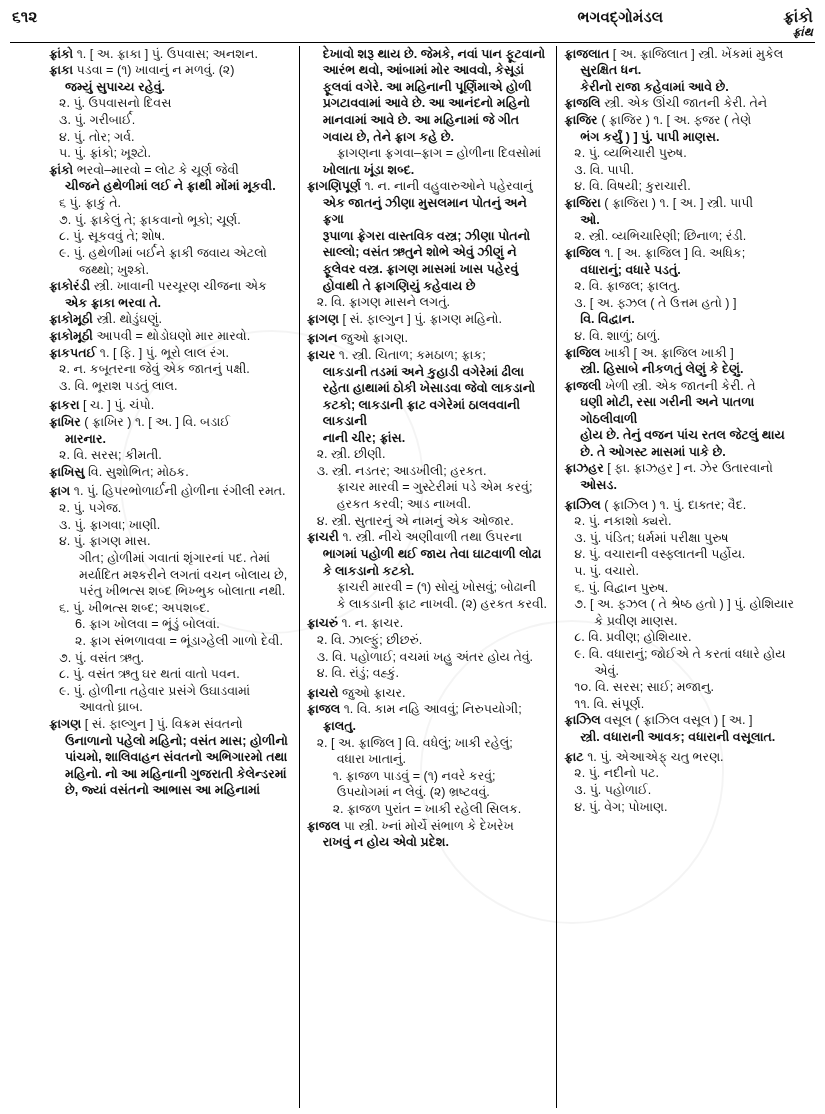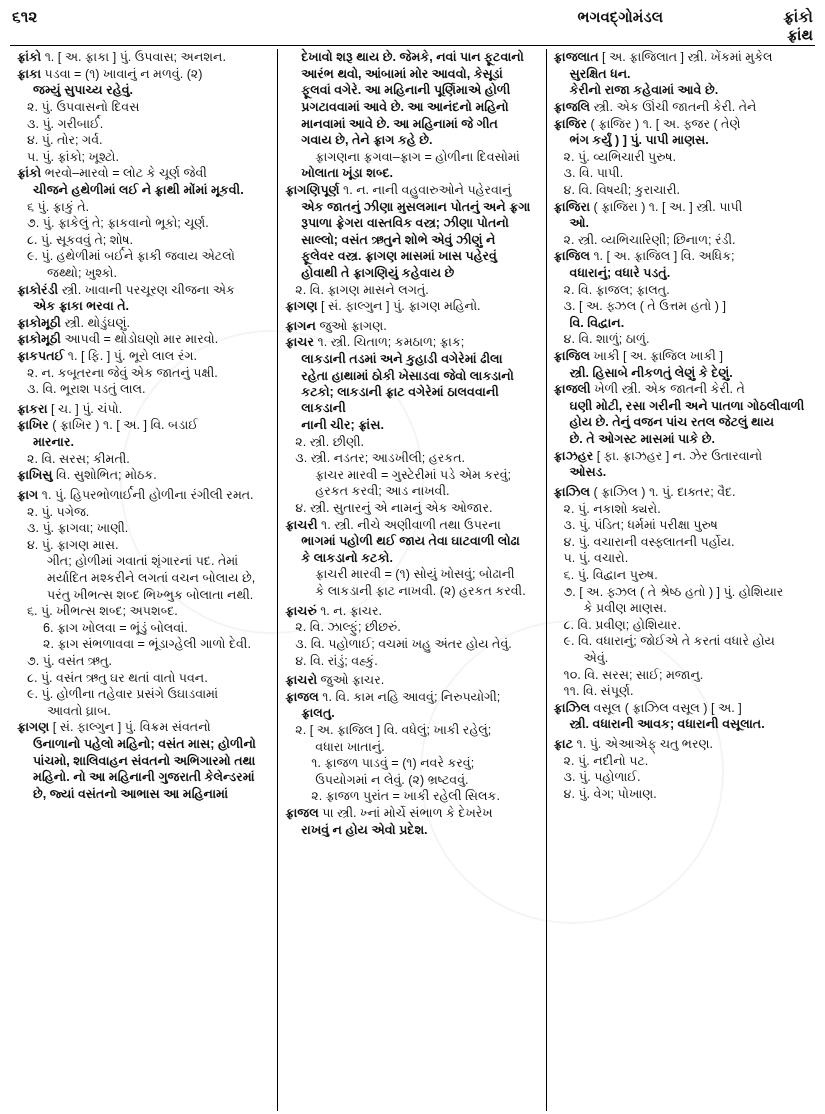--- a/index.html
+++ b/index.html
@@ -40,31 +40,33 @@
     text-align: right;
     font-size: 15px;
   }
   .header .hdr-right {
     width: 150px;
     text-align: right;
     line-height: 1.15;
   }
   .header .hdr-right .sub {
     display: block;
-    font-size: 15px;
+    font-size: 12px;
+    font-style: italic;
   }
   .rule {
     border: 0;
     border-top: 1px solid #000;
     margin: 1px 0 3px 0;
   }
   .columns {
     display: flex;
     height: 1062px;
     align-items: stretch;
+    margin-left: 32px;
   }
   .col {
     width: 33.33%;
     box-sizing: border-box;
     padding: 0 7px;
     font-size: 12.6px;
     line-height: 1.28;
   }
   .col.c1 { border-right: 1px solid #000; }
   .col.c2 { border-right: 1px solid #000; }

